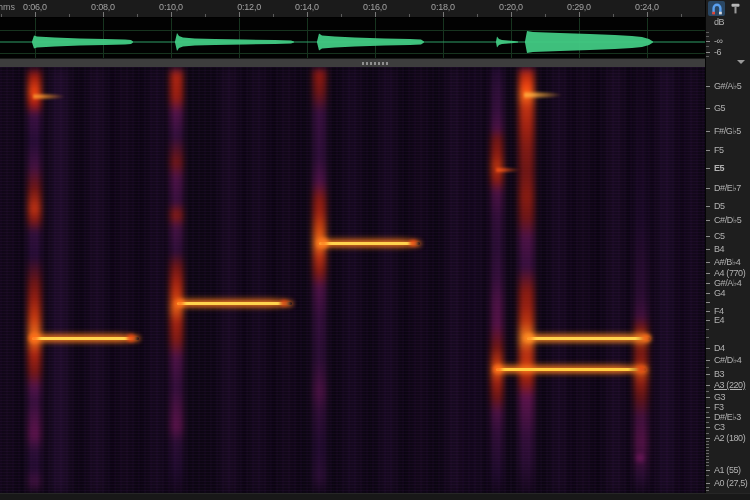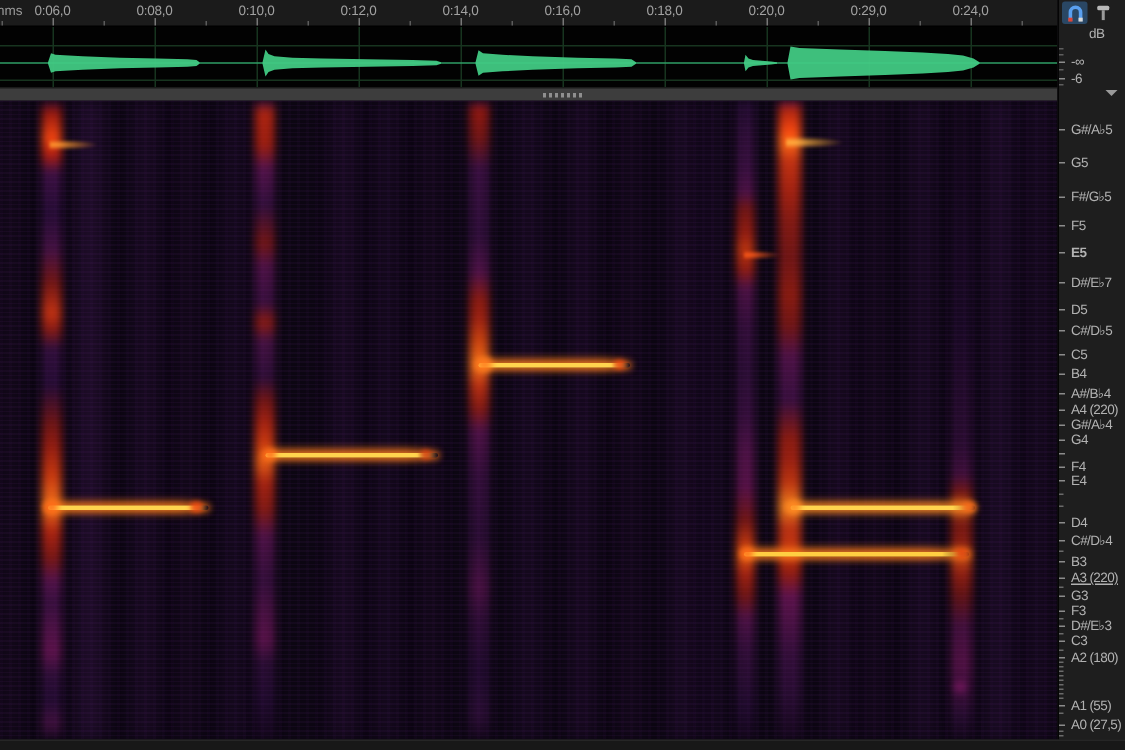--- a/index.html
+++ b/index.html
@@ -35,21 +35,21 @@
 <div class="app">
 
   <div id="ruler" class="abs">
       <div style="position: absolute; left: -2px; top: 2px; font-size: 9px; color: rgb(154, 154, 154);">hms</div>
       <div class="time-label" style="position: absolute; left: 13px;">0:06,0</div>
       <div style="position: absolute; left: 35px; top: 12px; width: 1px; height: 5px; background: rgb(120, 120, 120);"></div>
       <div class="time-label" style="position: absolute; left: 81px;">0:08,0</div>
       <div style="position: absolute; left: 103px; top: 12px; width: 1px; height: 5px; background: rgb(120, 120, 120);"></div>
       <div class="time-label" style="position: absolute; left: 149px;">0:10,0</div>
       <div style="position: absolute; left: 171px; top: 12px; width: 1px; height: 5px; background: rgb(120, 120, 120);"></div>
-      <div class="time-label" style="position: absolute; left: 217px;">0:12,0</div>
+      <div class="time-label" style="position: absolute; left: 217px; text-align: right;">0:12,0</div>
       <div style="position: absolute; left: 239px; top: 12px; width: 1px; height: 5px; background: rgb(120, 120, 120);"></div>
       <div class="time-label" style="position: absolute; left: 285px;">0:14,0</div>
       <div style="position: absolute; left: 307px; top: 12px; width: 1px; height: 5px; background: rgb(120, 120, 120);"></div>
       <div class="time-label" style="position: absolute; left: 353px;">0:16,0</div>
       <div style="position: absolute; left: 375px; top: 12px; width: 1px; height: 5px; background: rgb(120, 120, 120);"></div>
       <div class="time-label" style="position: absolute; left: 421px; text-align: center;">0:18,0</div>
       <div style="position: absolute; left: 443px; top: 12px; width: 1px; height: 5px; background: rgb(120, 120, 120);"></div>
       <div class="time-label" style="position: absolute; left: 489px;">0:20,0</div>
       <div style="position: absolute; left: 511px; top: 12px; width: 1px; height: 5px; background: rgb(120, 120, 120);"></div>
       <div class="time-label" style="position: absolute; left: 557px;">0:29,0</div>
@@ -166,21 +166,21 @@
       </svg>
     </div>
     <div class="icon-btn" style="left:21px;">
       <svg width="11" height="12" viewBox="0 0 11 12">
         <rect x="1.5" y="0.8" width="8" height="3" rx="1" fill="#b8b8b8"></rect>
         <rect x="4.5" y="3.8" width="2" height="6.6" fill="#9a9a9a"></rect>
       </svg>
     </div>
     <div id="menu-arrow"></div>
     <div id="dbscale">
-      <div class="scale-label" style="top:17px;left:8px;margin-left:12px;">dB</div>
+      <div class="scale-label" style="top:17px;left:8px;">dB</div>
     <div class="scale-tick" style="position: absolute; top: 41px;"></div>
         <div class="scale-label" style="position: absolute; top: 36px;">-∞</div>
         <div class="scale-tick" style="position: absolute; top: 52px;"></div>
         <div class="scale-label" style="position: absolute; top: 47px;">-6</div>
         <div class="scale-tick" style="position: absolute; top: 32px; width: 3px; background: rgb(94, 94, 94);"></div>
         <div class="scale-tick" style="position: absolute; top: 36px; width: 3px; background: rgb(94, 94, 94);"></div>
         <div class="scale-tick" style="position: absolute; top: 46px; width: 3px; background: rgb(94, 94, 94);"></div>
         <div class="scale-tick" style="position: absolute; top: 56px; width: 3px; background: rgb(94, 94, 94);"></div>
       </div>
     <div id="pitchscale">
@@ -200,21 +200,21 @@
         <div class="scale-label" style="position: absolute; top: 201px;">D5</div>
         <div class="scale-tick" style="position: absolute; top: 220px;"></div>
         <div class="scale-label" style="position: absolute; top: 215px;">C#/D♭5</div>
         <div class="scale-tick" style="position: absolute; top: 236px;"></div>
         <div class="scale-label" style="position: absolute; top: 231px;">C5</div>
         <div class="scale-tick" style="position: absolute; top: 249px;"></div>
         <div class="scale-label" style="position: absolute; top: 244px;">B4</div>
         <div class="scale-tick" style="position: absolute; top: 262px;"></div>
         <div class="scale-label" style="position: absolute; top: 257px;">A#/B♭4</div>
         <div class="scale-tick" style="position: absolute; top: 273px;"></div>
-        <div class="scale-label" style="position: absolute; top: 268px;">A4 (220)</div>
+        <div class="scale-label" style="position: absolute; top: 268px;">A4 (770)</div>
         <div class="scale-tick" style="position: absolute; top: 283px;"></div>
         <div class="scale-label" style="position: absolute; top: 278px;">G#/A♭4</div>
         <div class="scale-tick" style="position: absolute; top: 293px;"></div>
         <div class="scale-label" style="position: absolute; top: 288px;">G4</div>
         <div class="scale-tick" style="position: absolute; top: 302px;"></div>
         <div class="scale-label" style="position: absolute; top: 297px; margin-left: 36px;">F#/G♭4</div>
         <div class="scale-tick" style="position: absolute; top: 311px;"></div>
         <div class="scale-label" style="position: absolute; top: 306px;">F4</div>
         <div class="scale-tick" style="position: absolute; top: 320px;"></div>
         <div class="scale-label" style="position: absolute; top: 315px;">E4</div>

